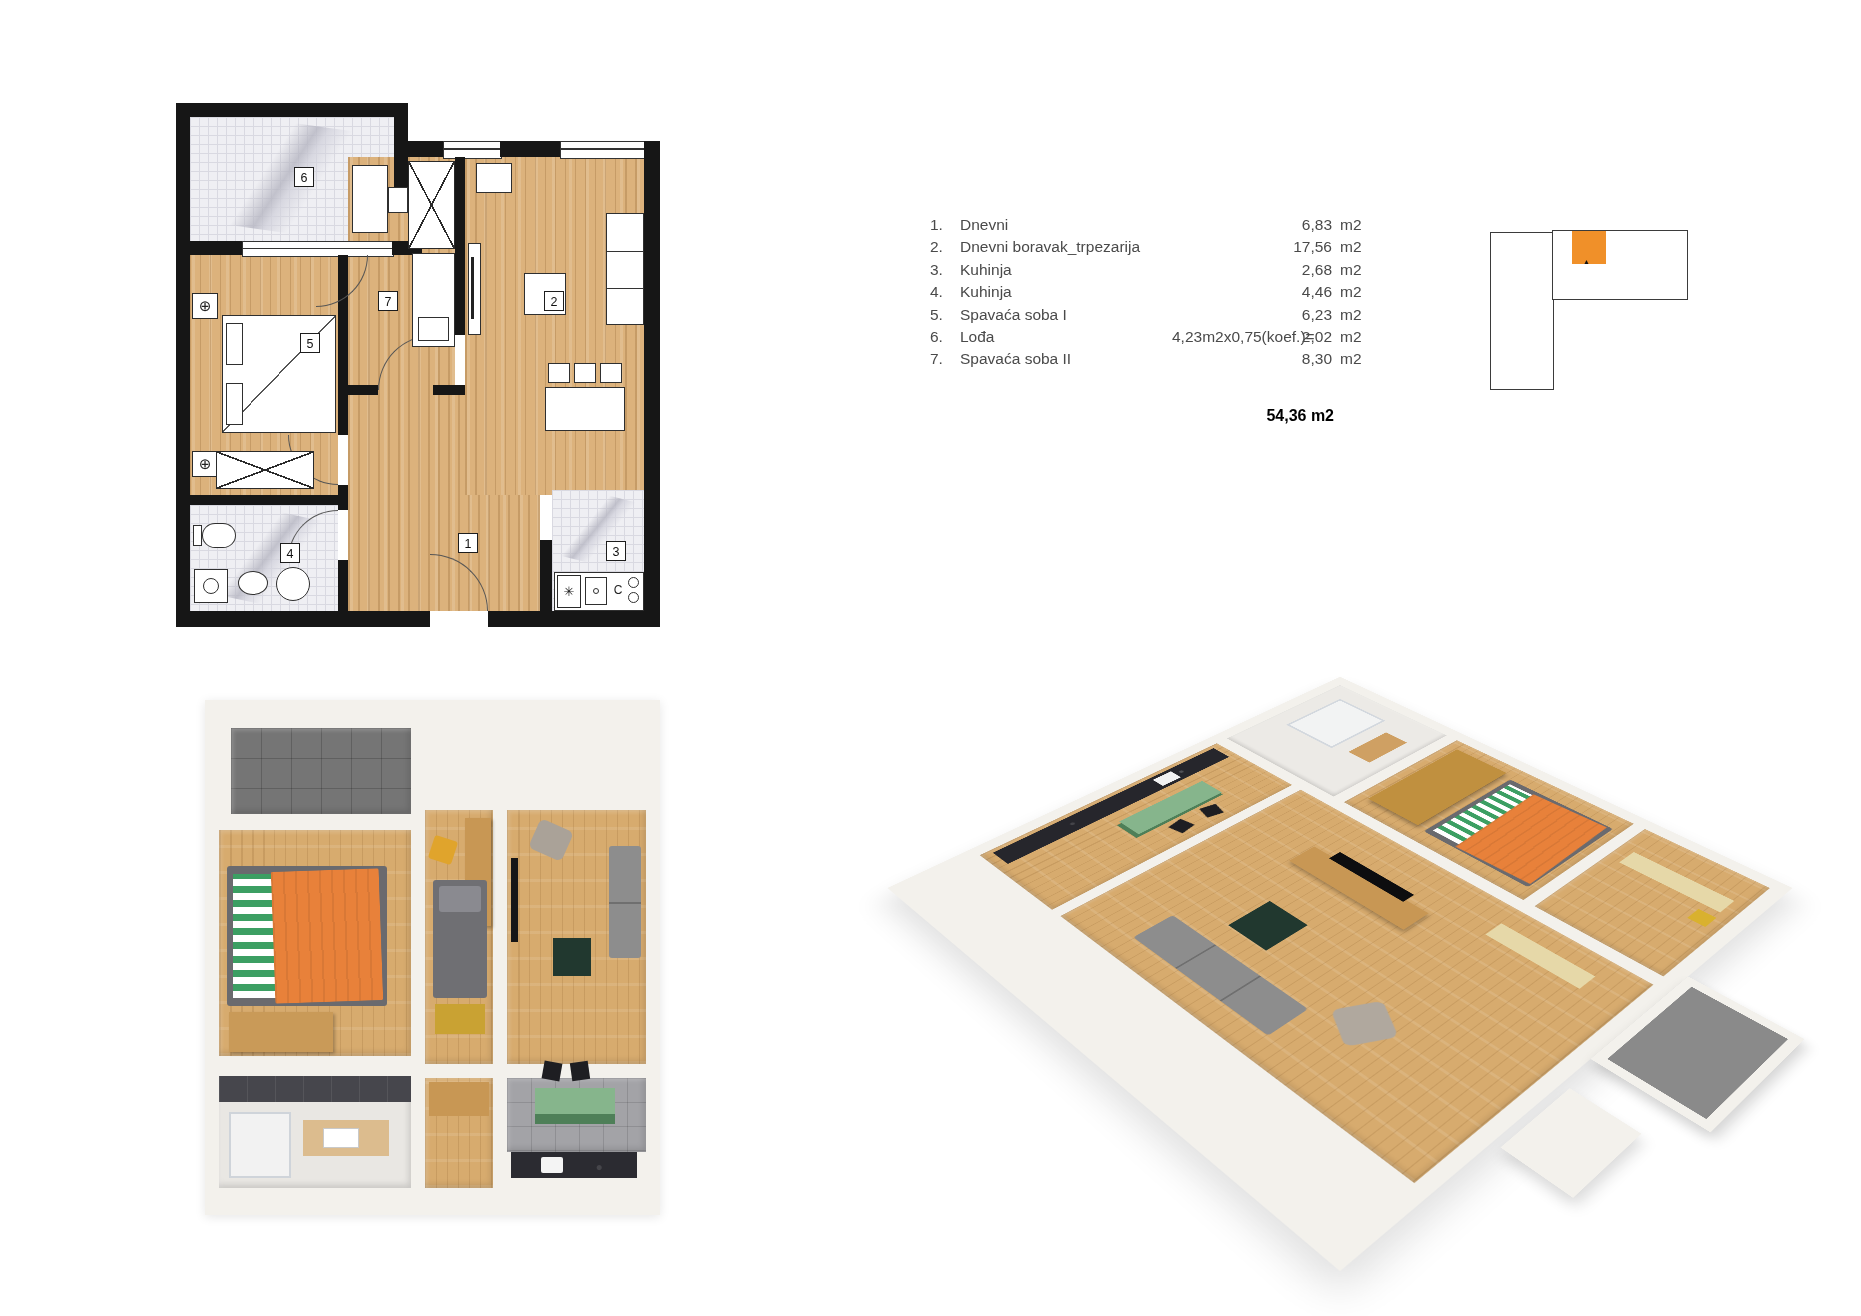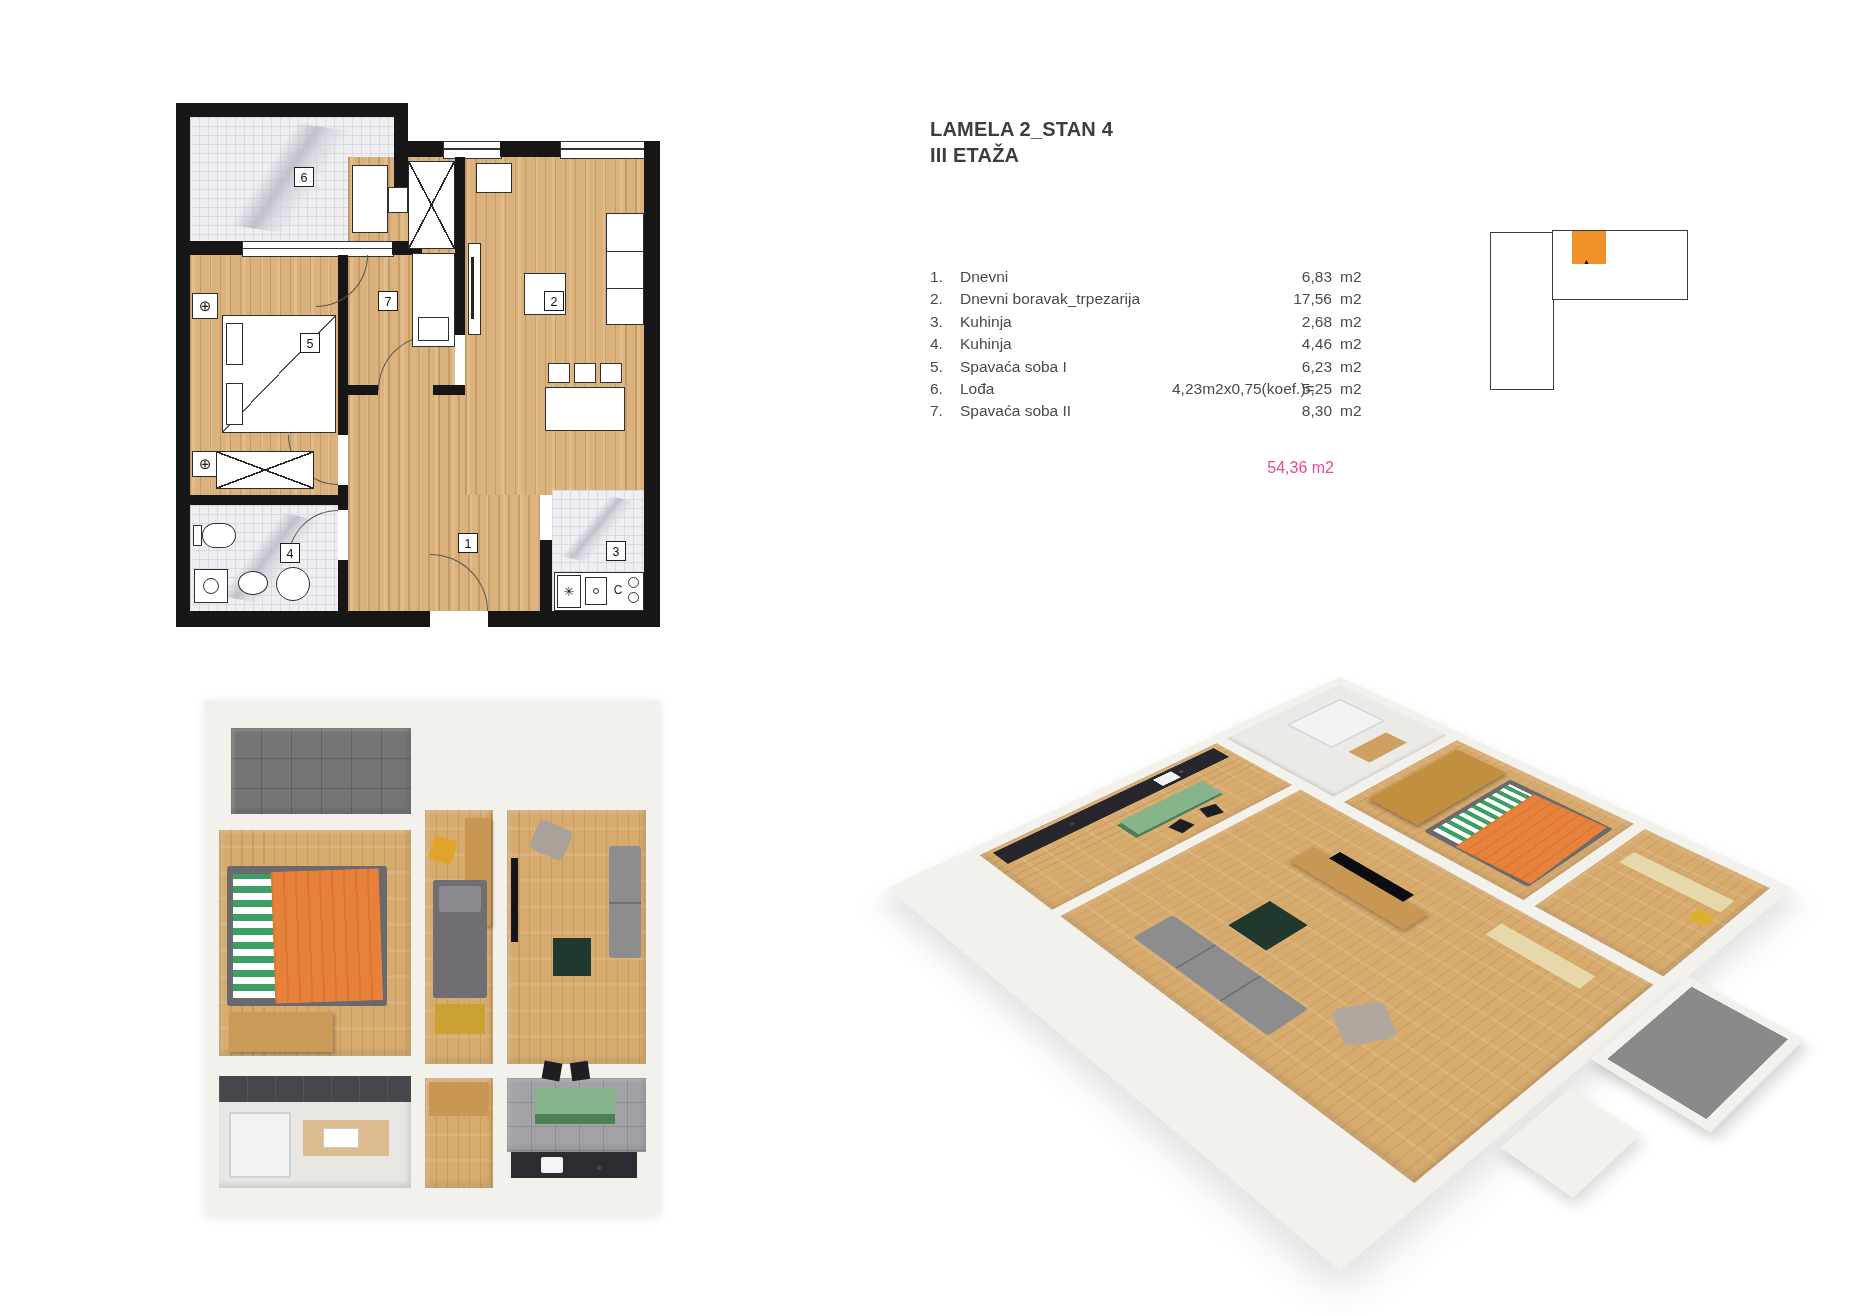--- a/index.html
+++ b/index.html
@@ -33,21 +33,21 @@
   .sym{position:absolute;background:#fff;border:1.2px solid #2a2a2a;text-align:center;color:#222;box-sizing:border-box;}
   
   #info{position:absolute;left:930px;top:116px;width:410px;}
   .title{font-size:20px;font-weight:bold;color:#3d3d3d;line-height:26px;letter-spacing:.2px;}
   .rooms{margin-top:98px;}
   .rrow{display:grid;grid-template-columns:30px 212px 112px 48px 32px;align-items:baseline;
         font-size:15.5px;color:#4a4a4a;line-height:22.4px;}
   .rrow .koef{text-align:right;padding-right:6px;}
   .rrow .area{text-align:right;}
   .rrow .unit{padding-left:8px;}
-  .total{margin-top:36px;text-align:right;padding-right:6px;font-size:16px;font-weight:normal;color:#ec4899;}
+  .total{margin-top:36px;text-align:right;padding-right:6px;font-size:16px;font-weight:bold;color:#000000;}
   
   .kp-wing{position:absolute;background:#fff;border:1.6px solid #3b3b3b;box-sizing:border-box;}
   .wood3d{background:#d7ab6e;
         background-image:repeating-linear-gradient(90deg,rgba(120,75,25,.16) 0 1.5px,transparent 1.5px 11px),
                          repeating-linear-gradient(0deg,rgba(255,255,255,.10) 0 3px,transparent 3px 26px);}
   .floor{position:absolute;box-shadow:inset -2px -3px 6px rgba(0,0,0,.14),inset 2px 2px 4px rgba(255,255,255,.25);}
   .blk{position:absolute;box-sizing:border-box;}
   .greenstripes{background:repeating-linear-gradient(0deg,#ffffff 0 7px,#3c9f63 7px 14px);}
   #render-top{position:absolute;left:205px;top:700px;width:455px;height:515px;background:#f3f1ec;
               box-shadow:0 2px 10px rgba(0,0,0,.10);}
@@ -155,24 +155,20 @@
     <div class="rlabel" style="left:118px;top:72px;">6</div>
     <div class="rlabel" style="left:124px;top:238px;">5</div>
     <div class="rlabel" style="left:202px;top:196px;">7</div>
     <div class="rlabel" style="left:368px;top:196px;">2</div>
     <div class="rlabel" style="left:104px;top:448px;">4</div>
     <div class="rlabel" style="left:282px;top:438px;">1</div>
     <div class="rlabel" style="left:430px;top:446px;">3</div>
   </div>
 
   <div id="info">
-    <div class="title">
-      <div>LAMELA 2_STAN 4</div>
-      <div>III ETAŽA</div>
-    </div>
     <div class="rooms">
       <div class="rrow">
         <span class="no">1.</span>
         <span class="name">Dnevni</span>
         <span class="koef"></span>
         <span class="area">6,83</span>
         <span class="unit">m2</span>
       </div>
       <div class="rrow">
         <span class="no">2.</span>
@@ -199,21 +195,21 @@
         <span class="no">5.</span>
         <span class="name">Spavaća soba I</span>
         <span class="koef"></span>
         <span class="area">6,23</span>
         <span class="unit">m2</span>
       </div>
       <div class="rrow">
         <span class="no">6.</span>
         <span class="name">Lođa</span>
         <span class="koef">4,23m2x0,75(koef.)=</span>
-        <span class="area">5,25</span>
+        <span class="area">2,02</span>
         <span class="unit">m2</span>
       </div>
       <div class="rrow">
         <span class="no">7.</span>
         <span class="name">Spavaća soba II</span>
         <span class="koef"></span>
         <span class="area">8,30</span>
         <span class="unit">m2</span>
       </div>
     </div>

